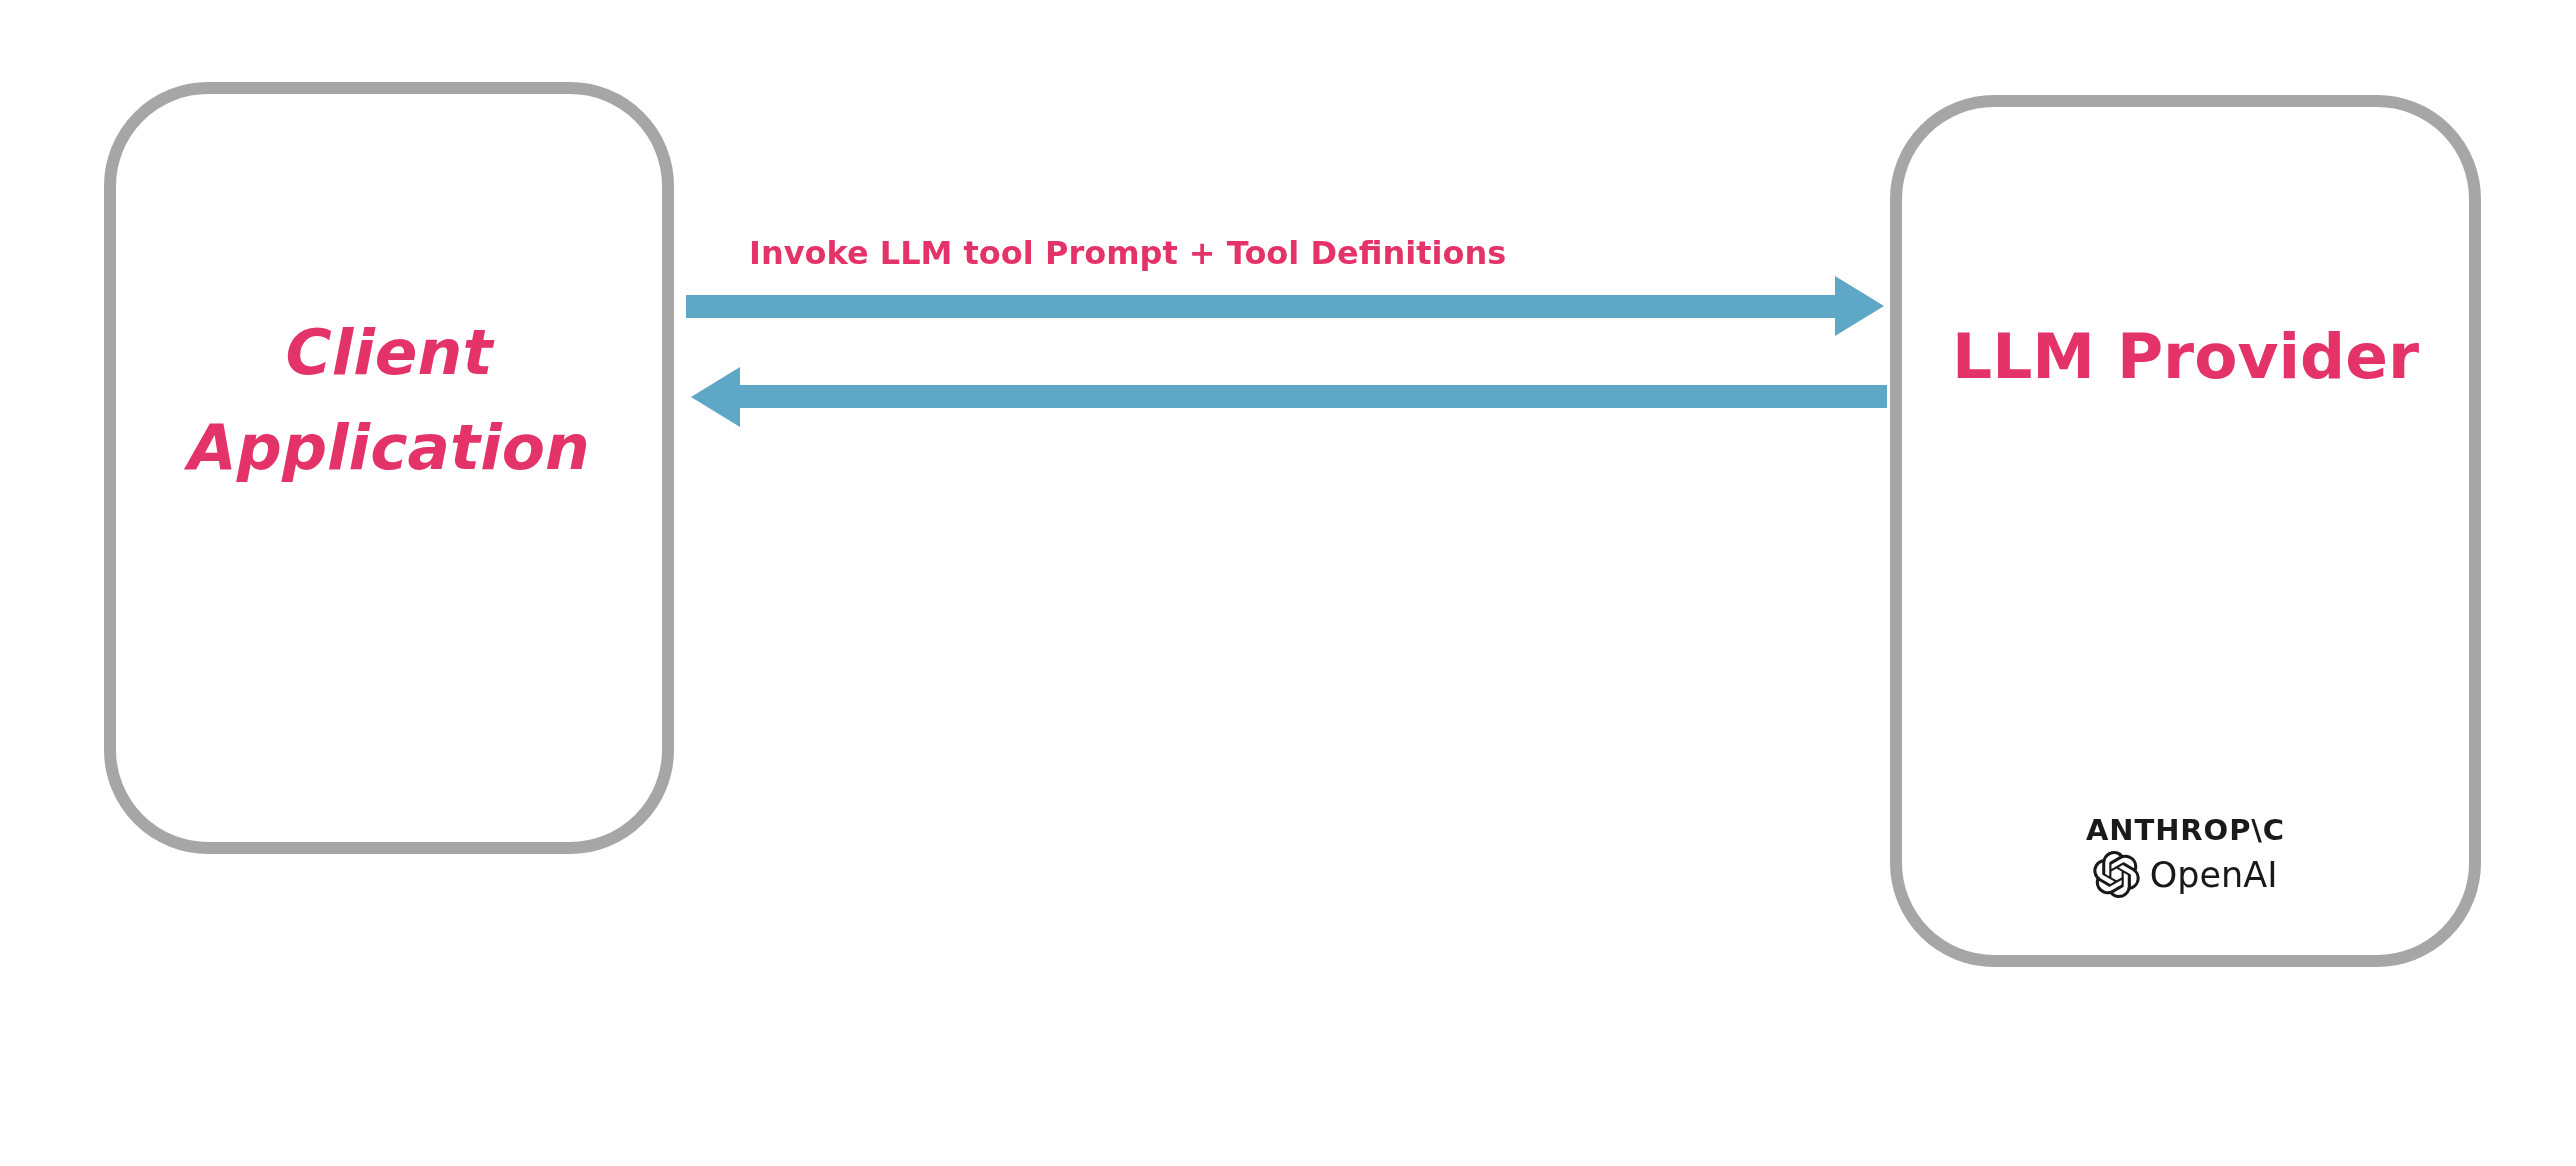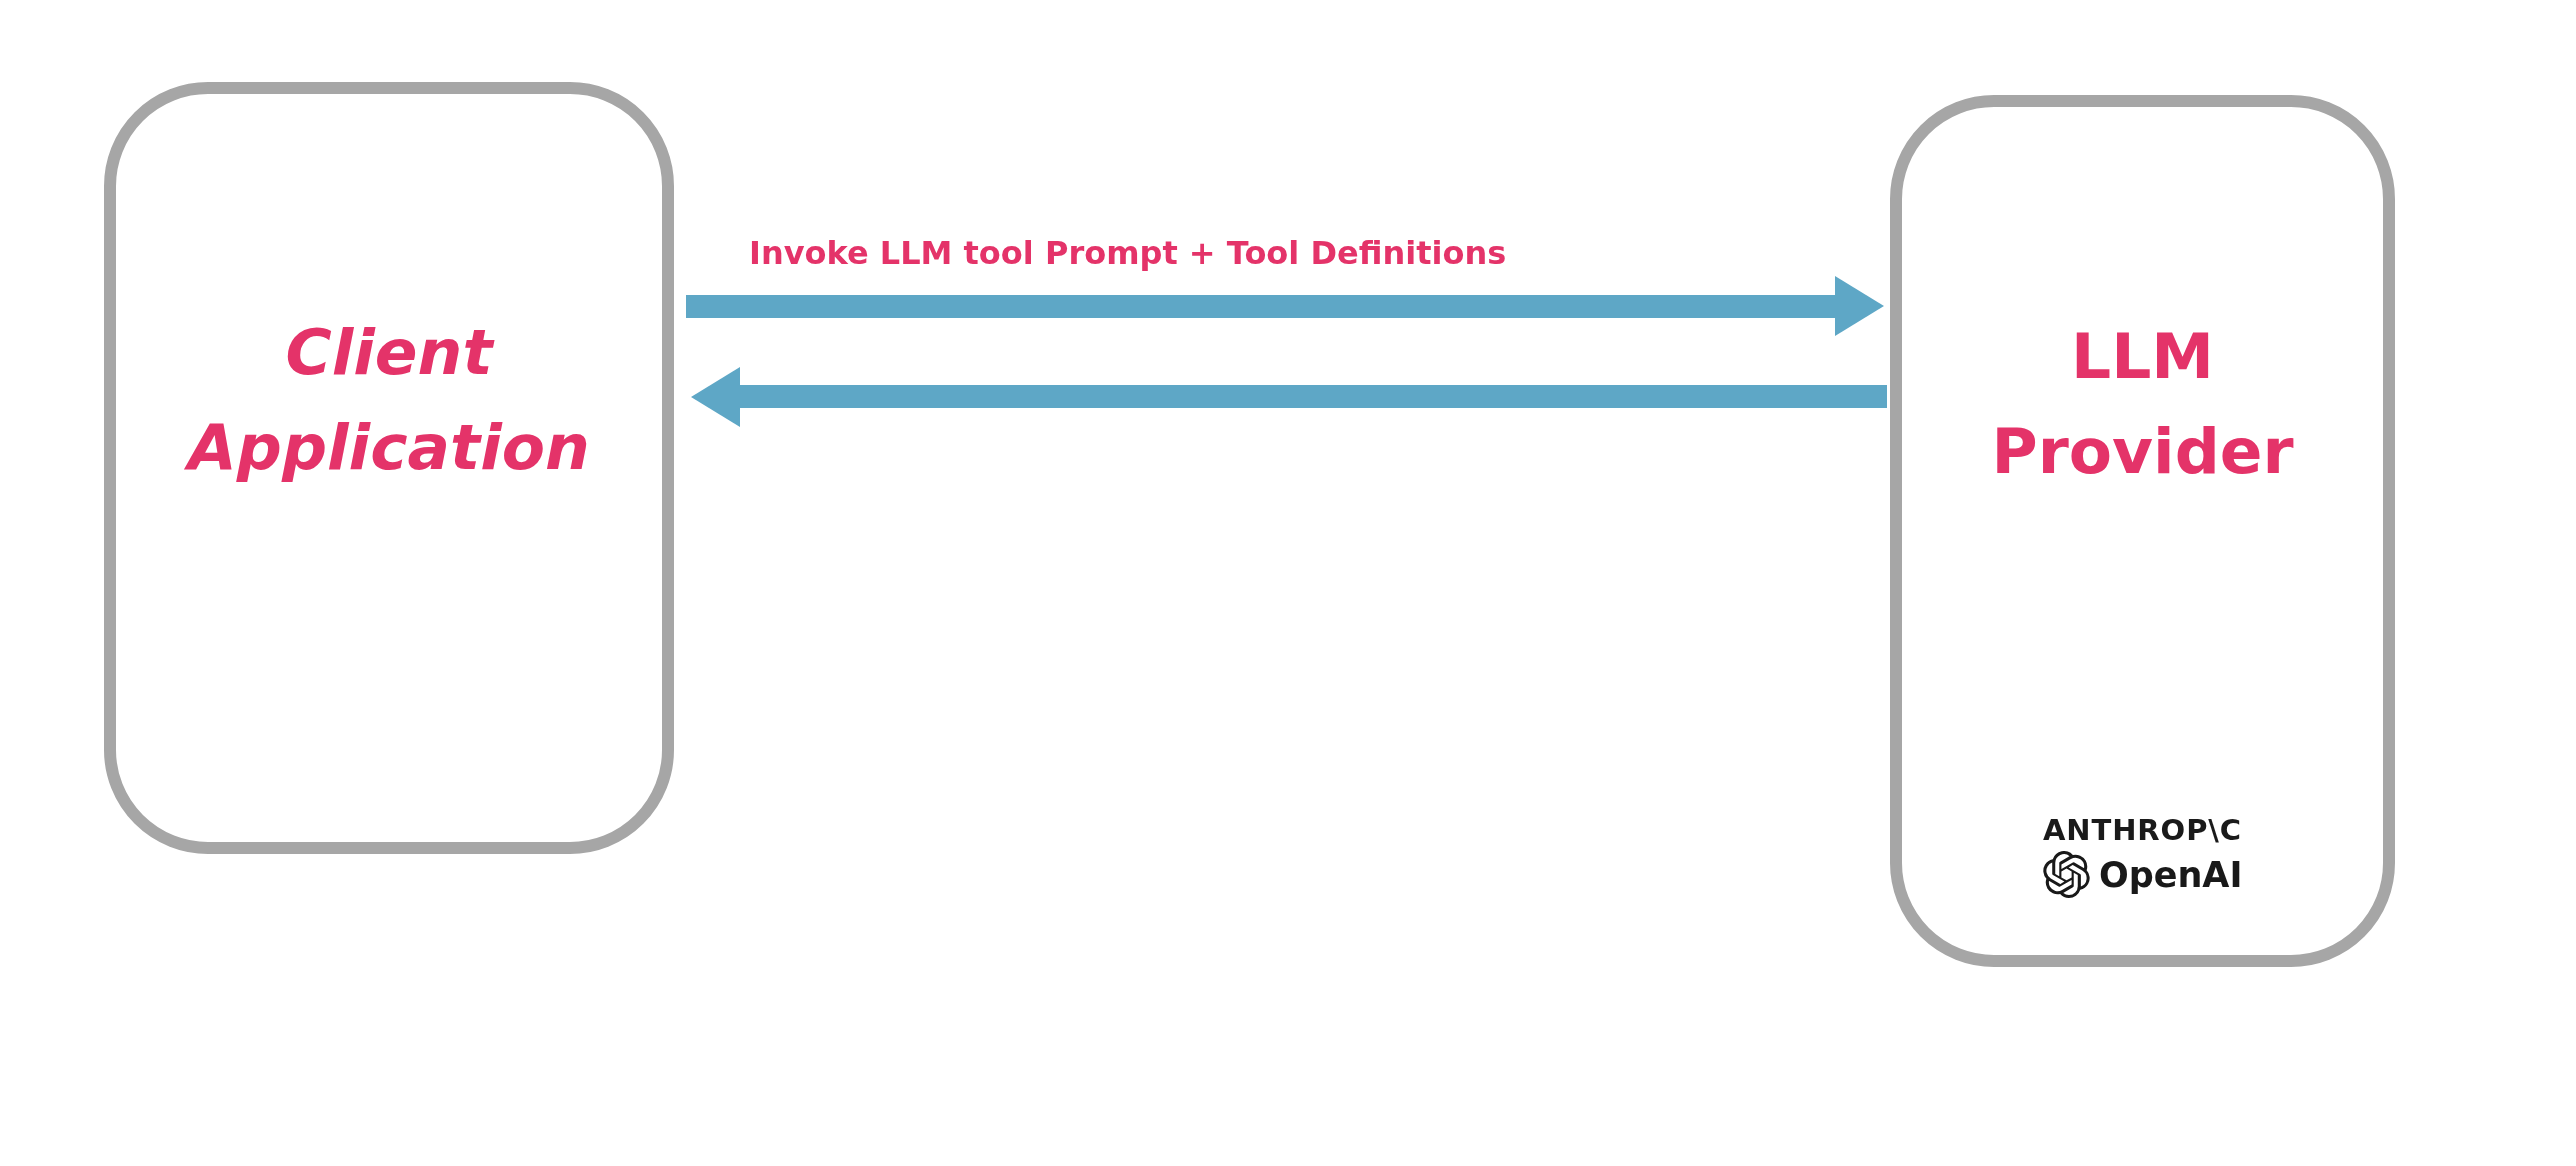--- a/index.html
+++ b/index.html
@@ -22,21 +22,21 @@
     background: #ffffff;
     border: 12.2px solid #a6a6a6;
     border-radius: 104px;
   }
   .box-client {
     left: 104px; top: 82px;
     width: 570px; height: 772px; font-style: italic;
   }
   .box-provider {
     left: 1890px; top: 95px;
-    width: 505px; height: 872px;
+    width: 591px; height: 872px;
   }
   .box-title {
     position: absolute;
     left: 0; right: 0;
     text-align: center;
     color: #e43369;
     font-size: 63px;
     font-weight: 700;
     line-height: 1.5;
   }
@@ -61,21 +61,21 @@
     top: 744px;
     display: flex;
     align-items: center;
     justify-content: center;
     gap: 9.4px;
     color: #191919;
   }
   .logo-openai svg { width: 47px; height: 47px; display: block; }
   .logo-openai .openai-word {
     font-size: 35px;
-    font-weight: 700;
+    font-weight: 400;
     color: #191919;
   }
 
   
   .arrow-shaft {
     position: absolute;
     height: 22.6px;
     background: #5ea7c6;
   }
   .arrow-head {

